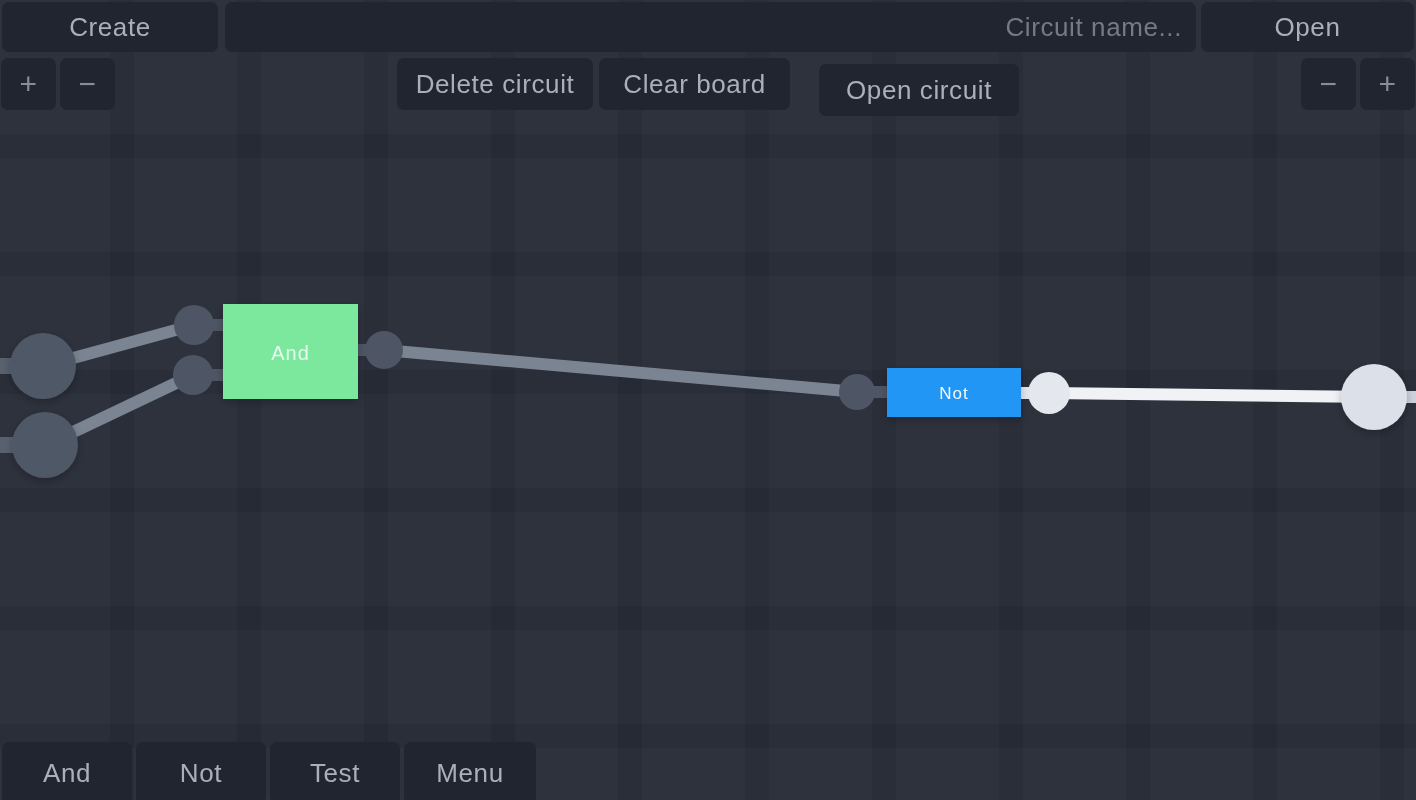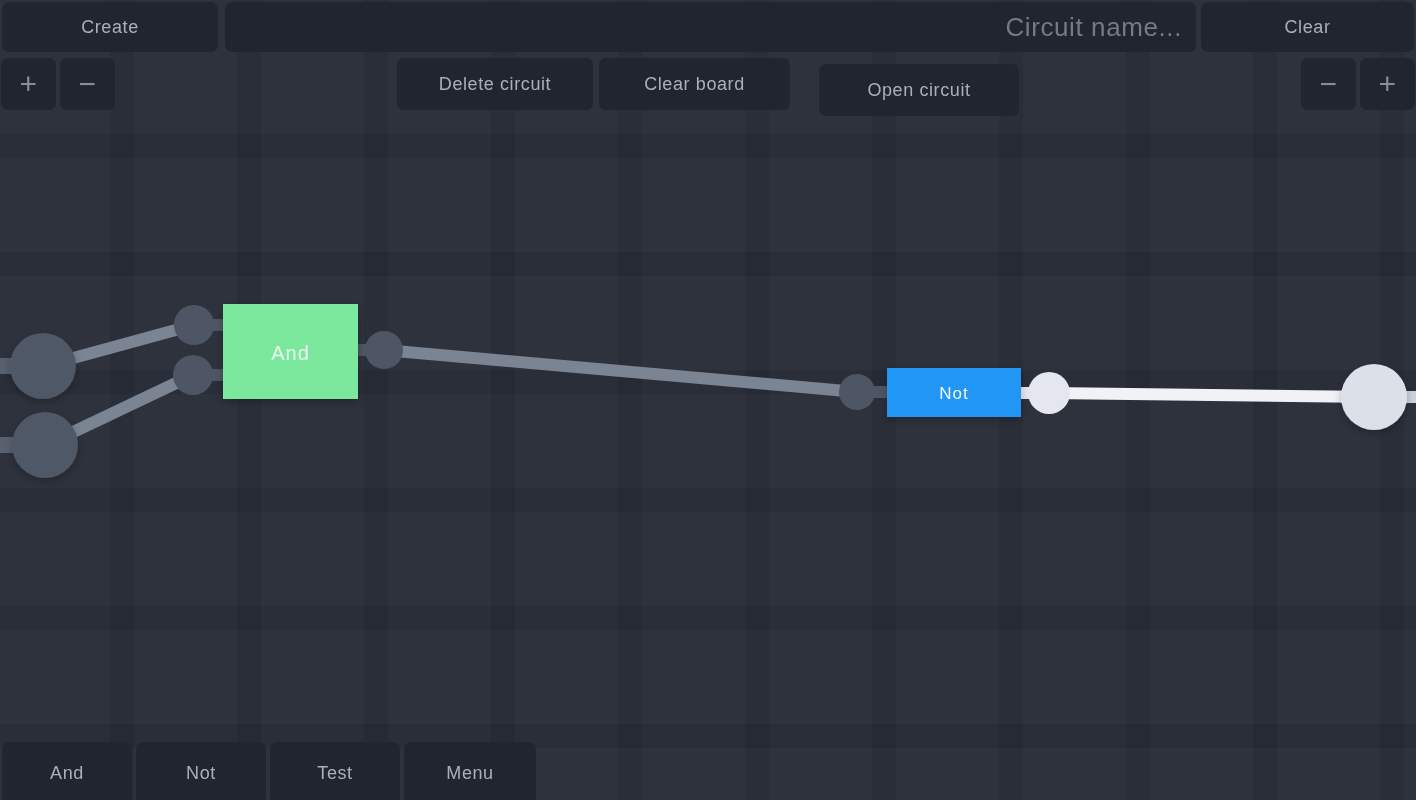--- a/index.html
+++ b/index.html
@@ -15,21 +15,21 @@
       repeating-linear-gradient(90deg, rgba(255,255,255,0.02) 0 103px, rgba(255,255,255,0) 103px 127px);
     background-position:7px 42px;
   }
   svg.board{position:absolute;left:0;top:0;z-index:0;}
   svg.board text{font-family:"Liberation Sans",sans-serif;letter-spacing:1px;}
   .chrome{position:absolute;z-index:2;box-sizing:border-box;}
   .btn{
     position:absolute;display:flex;align-items:center;justify-content:center;
     background:#212530;border:none;border-radius:7px;
     color:#aab0ba;font-family:"Liberation Sans",sans-serif;
-    font-size:18px;letter-spacing:0.6px;cursor:pointer;box-sizing:border-box;
+    font-size:26px;letter-spacing:0.6px;cursor:pointer;box-sizing:border-box;
   }
   .btn.small{font-size:30px;color:#868d99;}
   .name-input{
     position:absolute;background:#212530;border:none;border-radius:7px;
     color:#c6cad2;font-family:"Liberation Sans",sans-serif;
     font-size:26px;letter-spacing:0.6px;padding:0 14px;box-sizing:border-box;outline:none;text-align:right;
   }
   .name-input::placeholder{color:#747a86;opacity:1;}
   
   .create-btn{left:2px;top:2px;width:216px;height:50px;}
@@ -90,21 +90,21 @@
       <circle cx="1374" cy="397" r="33" fill="#dce0e9" filter="url(#ds)"></circle>
     </svg>
 
   <button class="btn create-btn chrome">
     <span>Create</span>
   </button>
 
   <input class="name-input circuit-input chrome" type="text" placeholder="Circuit name..." style="">
 
   <button class="btn menu-btn chrome">
-    <span>Clear</span>
+    <span>Open</span>
   </button>
 
   <button class="btn small zoom-in-l chrome">
     <span>+</span>
   </button>
   <button class="btn small zoom-out-l chrome">
     <span>−</span>
   </button>
 
   <button class="btn delete-btn chrome">

